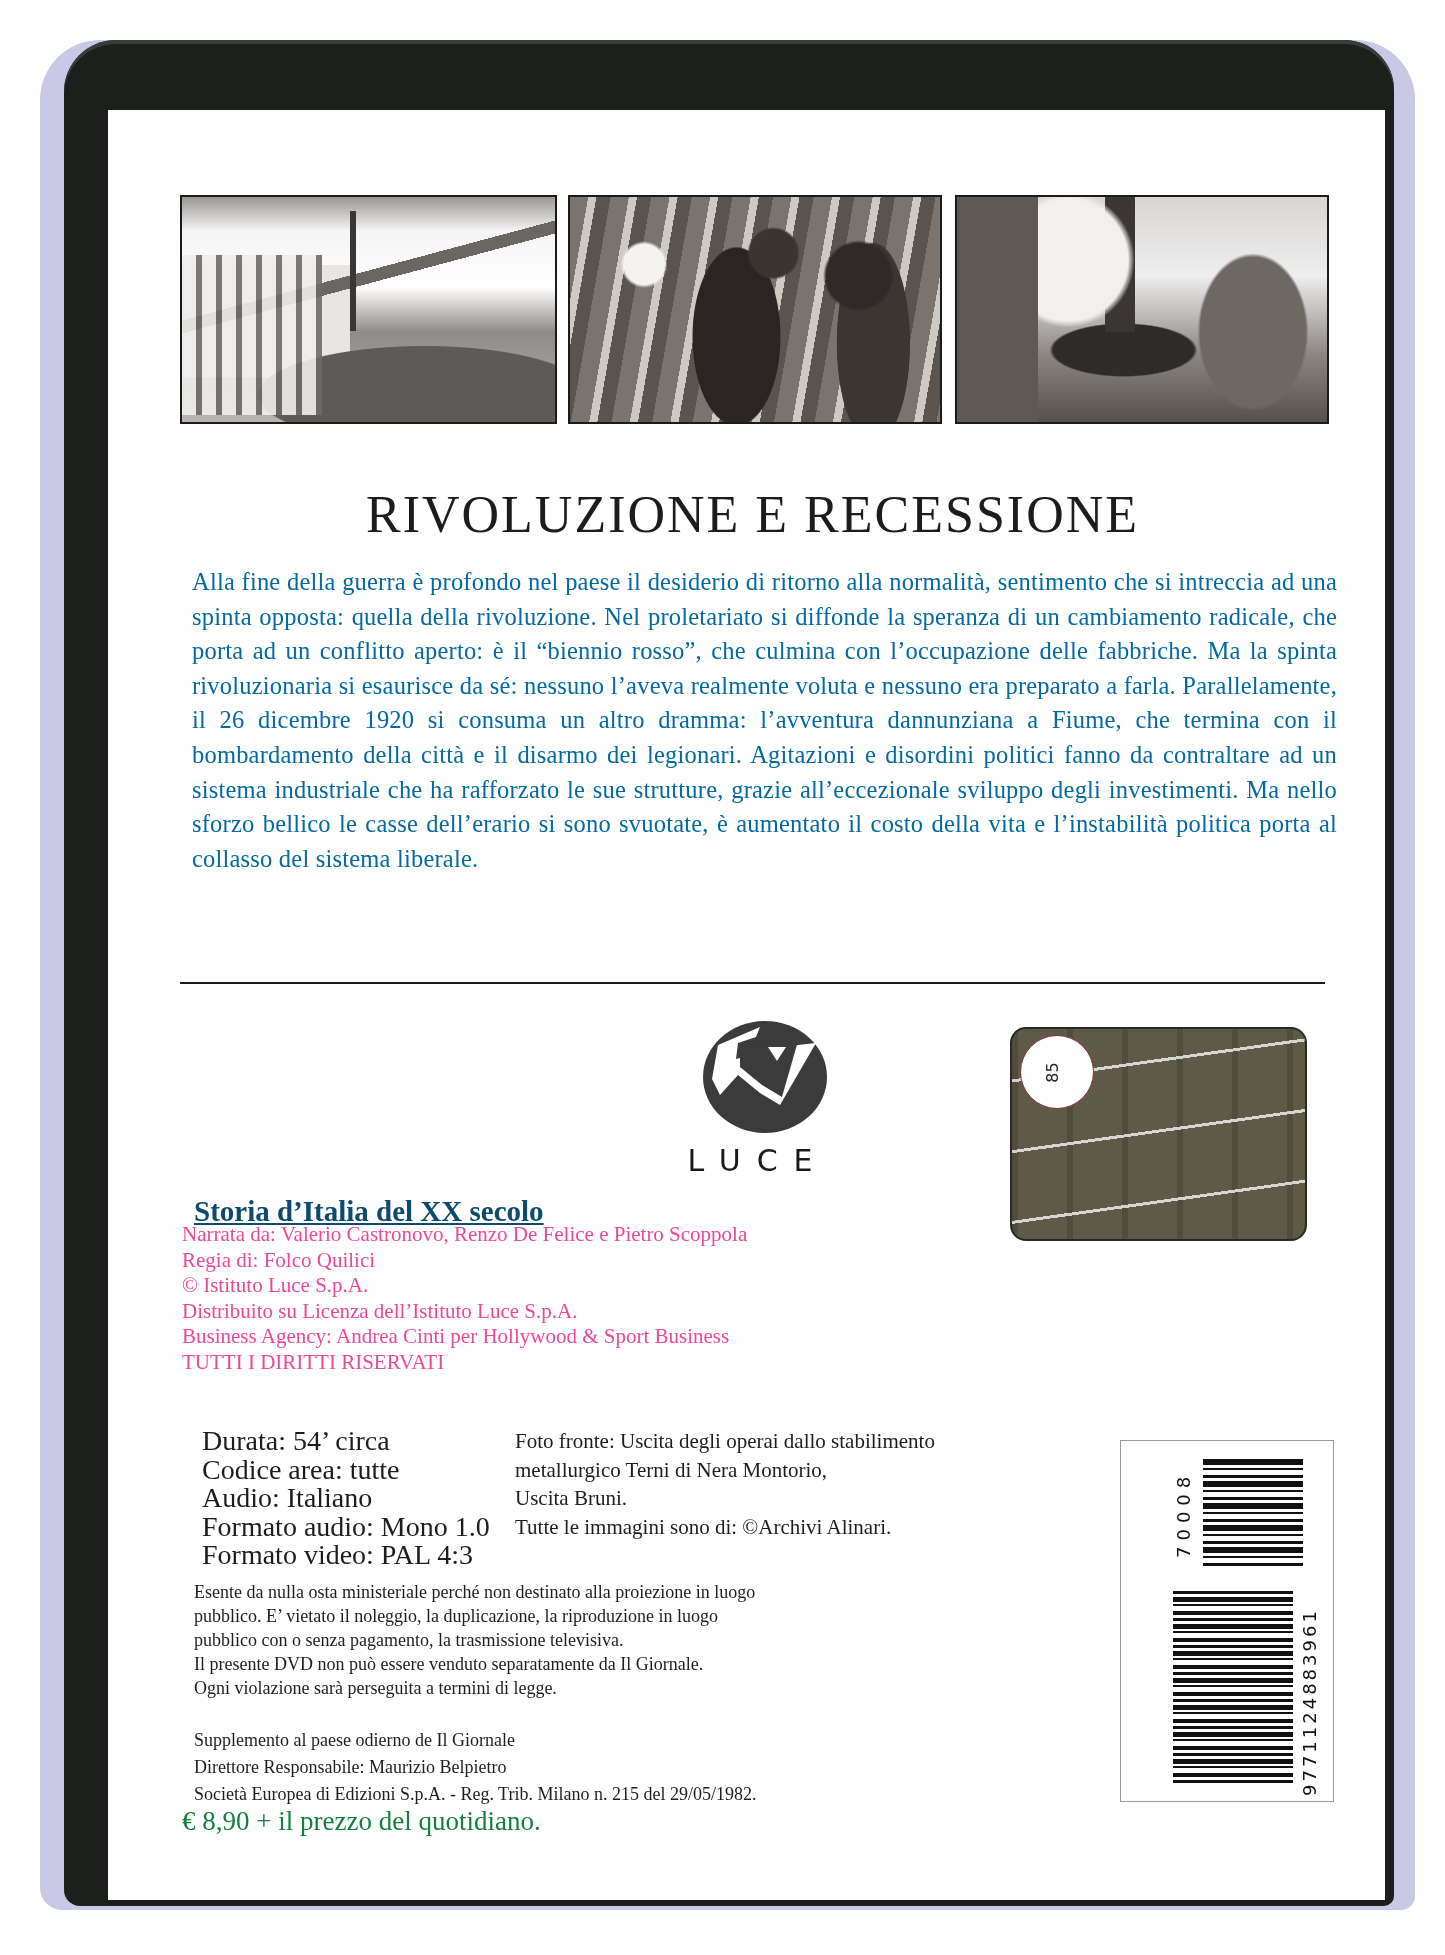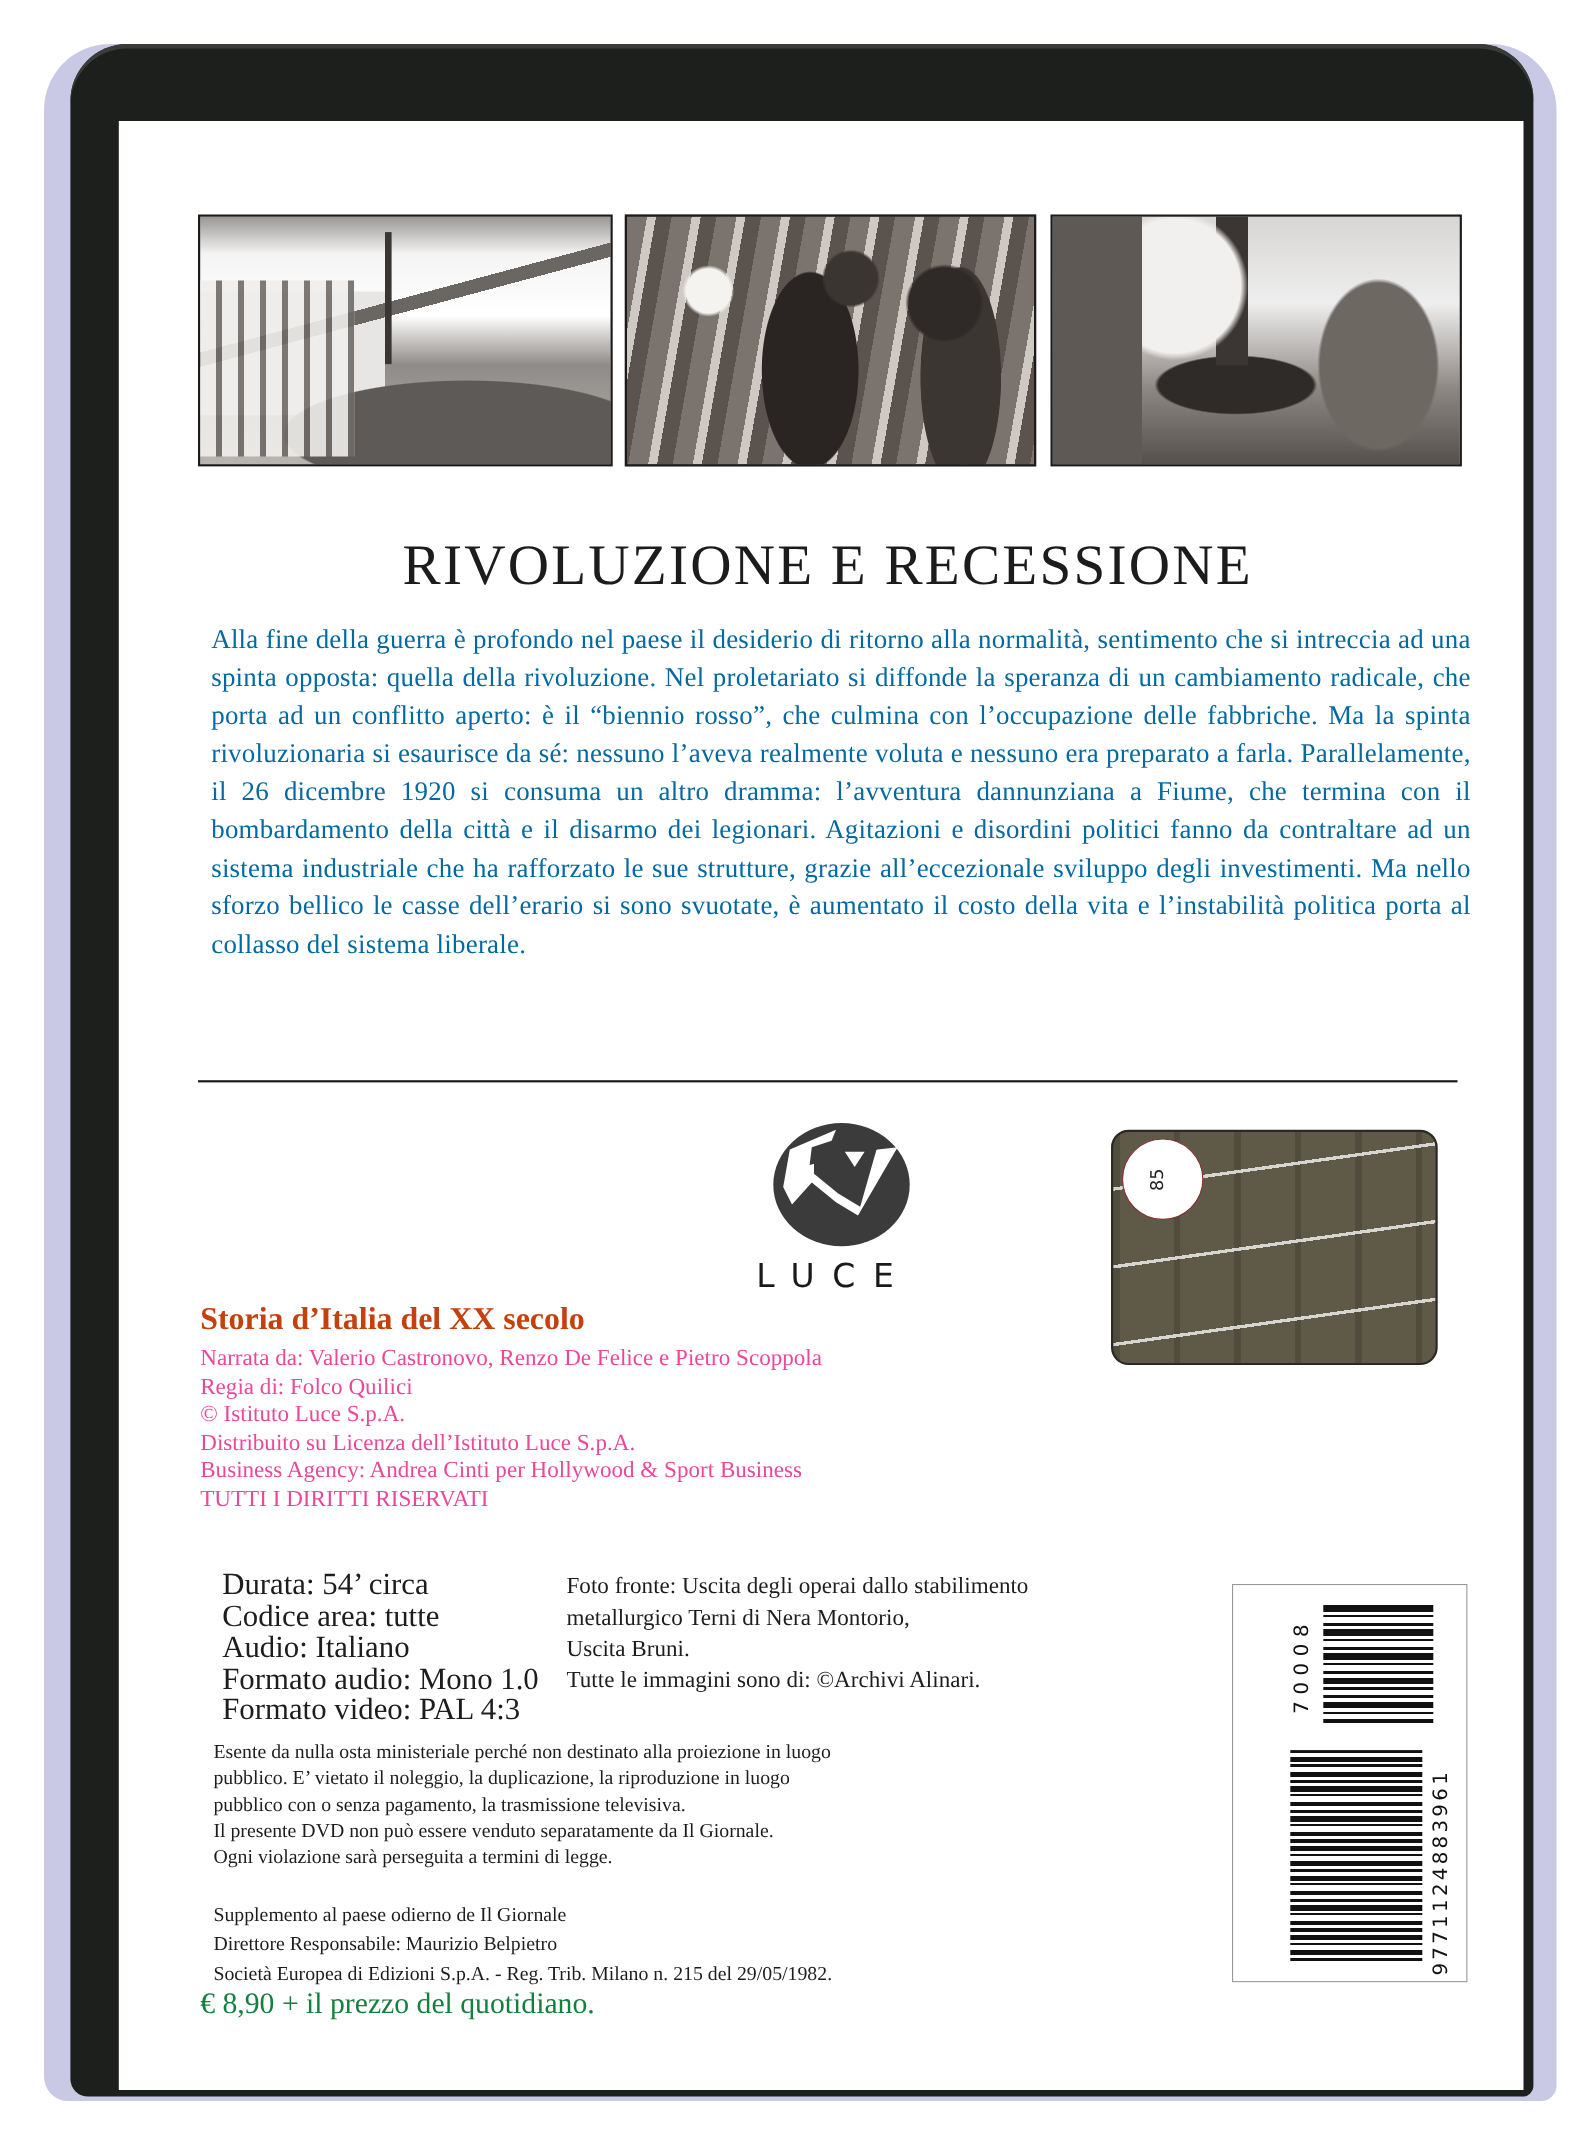--- a/index.html
+++ b/index.html
@@ -64,21 +64,21 @@
              border-radius:16px; background:#5f5a48; border:2px solid #2a2a22; overflow:hidden;
              background-image:
                repeating-linear-gradient(172deg, transparent 0 50px, rgba(255,255,255,.75) 50px 53px, transparent 53px 70px),
                repeating-linear-gradient(90deg, rgba(0,0,0,.15) 0 6px, transparent 6px 55px); }
   .sticker-dot { position:absolute; left:8px; top:6px; width:72px; height:72px; border-radius:50%;
                  background:#ffffff; border:1px solid #8a3030; }
   .sticker-num { position:absolute; left:30px; top:34px; transform:rotate(-90deg);
                  font-family:"DejaVu Sans", sans-serif; font-size:16px; color:#222; }
 
   
-  .series-title { position:absolute; left:182px; top:1183px; font-size:29px; font-weight:bold; color:#c2410c; margin:0; }
+  .series-title { position:absolute; left:182px; top:1183px; font-size:29px; font-weight:bold; color:#0c4a6e; margin:12px;text-decoration:underline; }
   .credits { position:absolute; left:182px; top:1222px; font-size:21px; line-height:25.5px; color:#ec4899; }
   .credits div { white-space:nowrap; }
 
   .specs { position:absolute; left:182px; top:1427px; font-size:28px; line-height:28.5px; color:#1d1d1d;margin-left:20px; }
   .photo-credits { position:absolute; left:515px; top:1427px; font-size:21px; line-height:28.5px; color:#1d1d1d; }
   .specs div, .photo-credits div { white-space:nowrap; }
 
   .legal { position:absolute; left:182px; top:1580px; font-size:18px; line-height:24px; color:#1d1d1d; }
   .legal div, .publisher div { white-space:nowrap;margin-left:12px; }
   .publisher { position:absolute; left:182px; top:1727px; font-size:18px; line-height:27px; color:#1d1d1d; }

